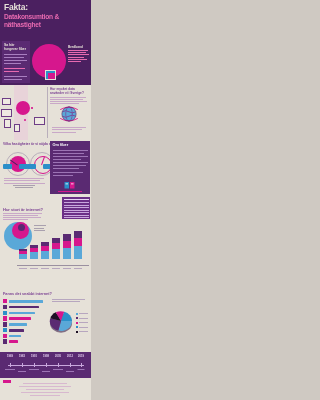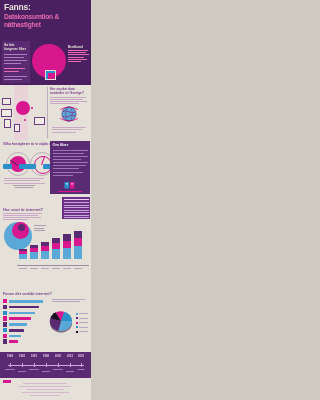--- a/index.html
+++ b/index.html
@@ -97,21 +97,21 @@
   .footer{position:absolute;left:0;top:378px;width:91px;height:22px;background:#e6e1d8;}
   .fbrand{position:absolute;left:3px;top:2px;width:8px;height:2.6px;background:#d6178d;}
   .fline{position:absolute;height:1px;background:#d8b8cf;transform:translateX(-50%);left:45px;}
 </style>
 </head>
 <body>
 
 <div class="page">
 
   <div class="header">
-    <div class="h-title">Fanns:</div>
+    <div class="h-title">Fakta:</div>
     <div class="h-sub">Datakonsumtion &amp; näthastighet</div>
   </div>
 
   <div class="sec1">
     <div class="s1card">
       <div class="s1h">Så här fungerar fiber</div>
       <div class="s1l" style="top:13px"></div>
       <div class="s1l" style="top:16px;width:20px"></div>
       <div class="s1l" style="top:19px"></div>
       <div class="s1l" style="top:22px;width:17px"></div>

